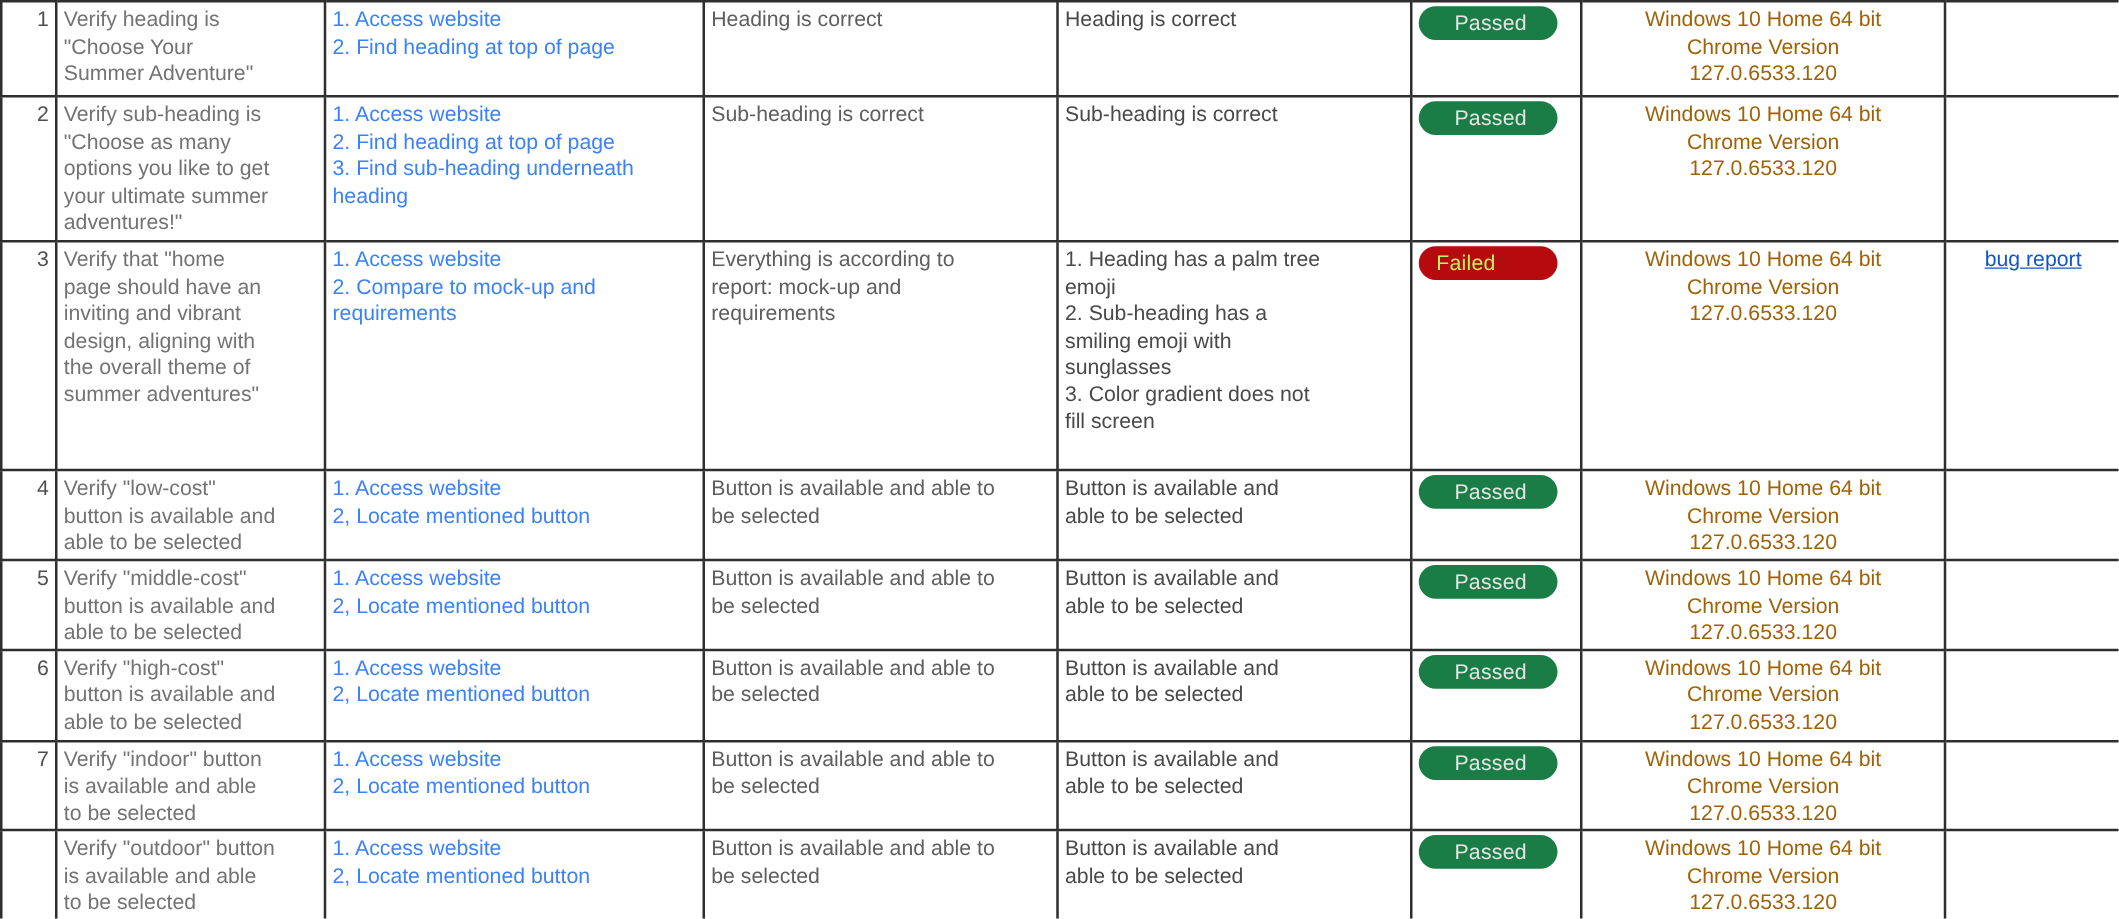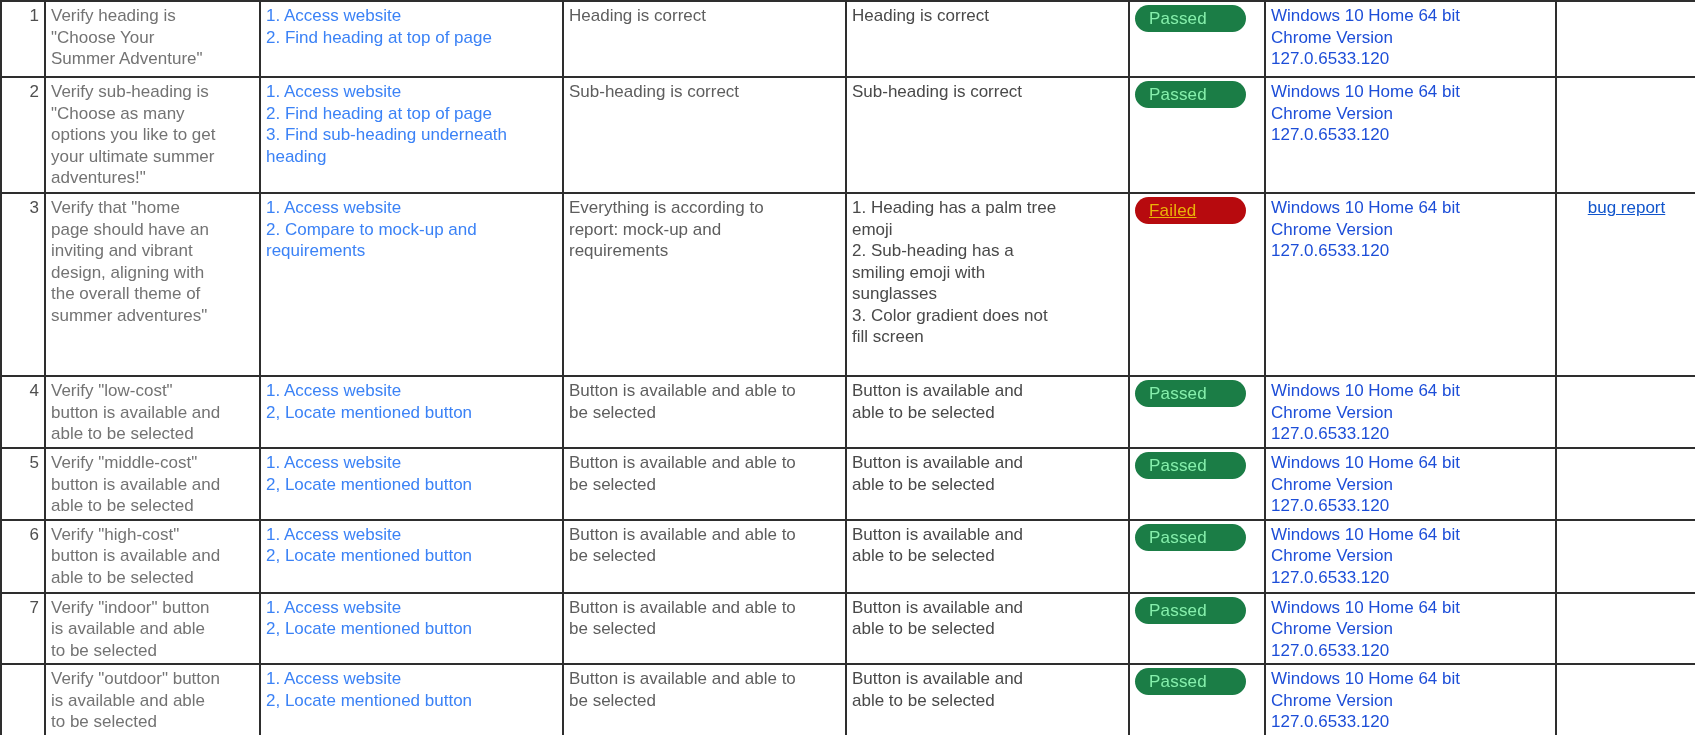--- a/index.html
+++ b/index.html
@@ -33,36 +33,36 @@
   td.c-num {
     vertical-align: bottom;
     text-align: right;
     color: #4f4f4f;
     padding: 2px 5px 3px 2px;
   }
   td.c-desc  { color: #737373; padding-left: 4px; }
   td.c-steps { color: #3b82f6; }
   td.c-exp   { color: #5e5e5e; }
   td.c-act   { color: #494949; }
-  td.c-env   { color: #1d4ed8; }
+  td.c-env   { color: #a16207; text-align: center; }
   td.c-status { padding: 6px 4px 2px 9px; }
   td.c-note  { vertical-align: bottom; padding: 2px 4px 6px 4px; text-align: center; }
 
   .badge {
     display: inline-block;
     min-width: 111px;
     height: 27px;
     line-height: 25px;
     border-radius: 14px;
     padding: 1px 10px 1px 14px;
     font-size: 17px;
     letter-spacing: 0.2px;
   }
-  .badge[data-status="Passed"] { background: #1b7d46; color: #86efac; }
-  .badge[data-status="Failed"] { background: #b70a0e; color: #eab308; text-decoration: underline; }
+  .badge[data-status="Passed"] { background: #1b7d46; color: #e5e5e5; text-align: center; }
+  .badge[data-status="Failed"] { background: #b70a0e; color: #bef264; }
 
   a.buglink {
     color: #1155cc;
     text-decoration: underline;
     cursor: pointer;
   }
 </style>
 </head>
 <body>
 

